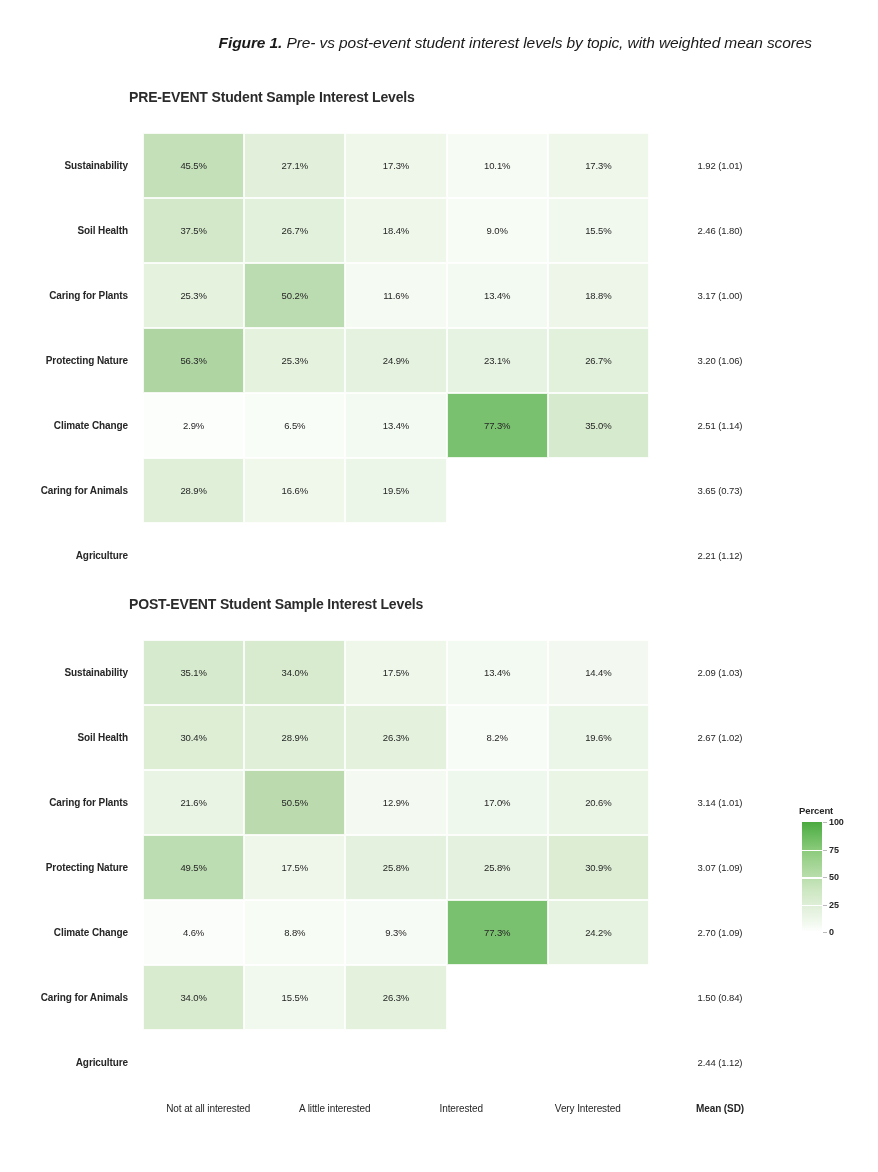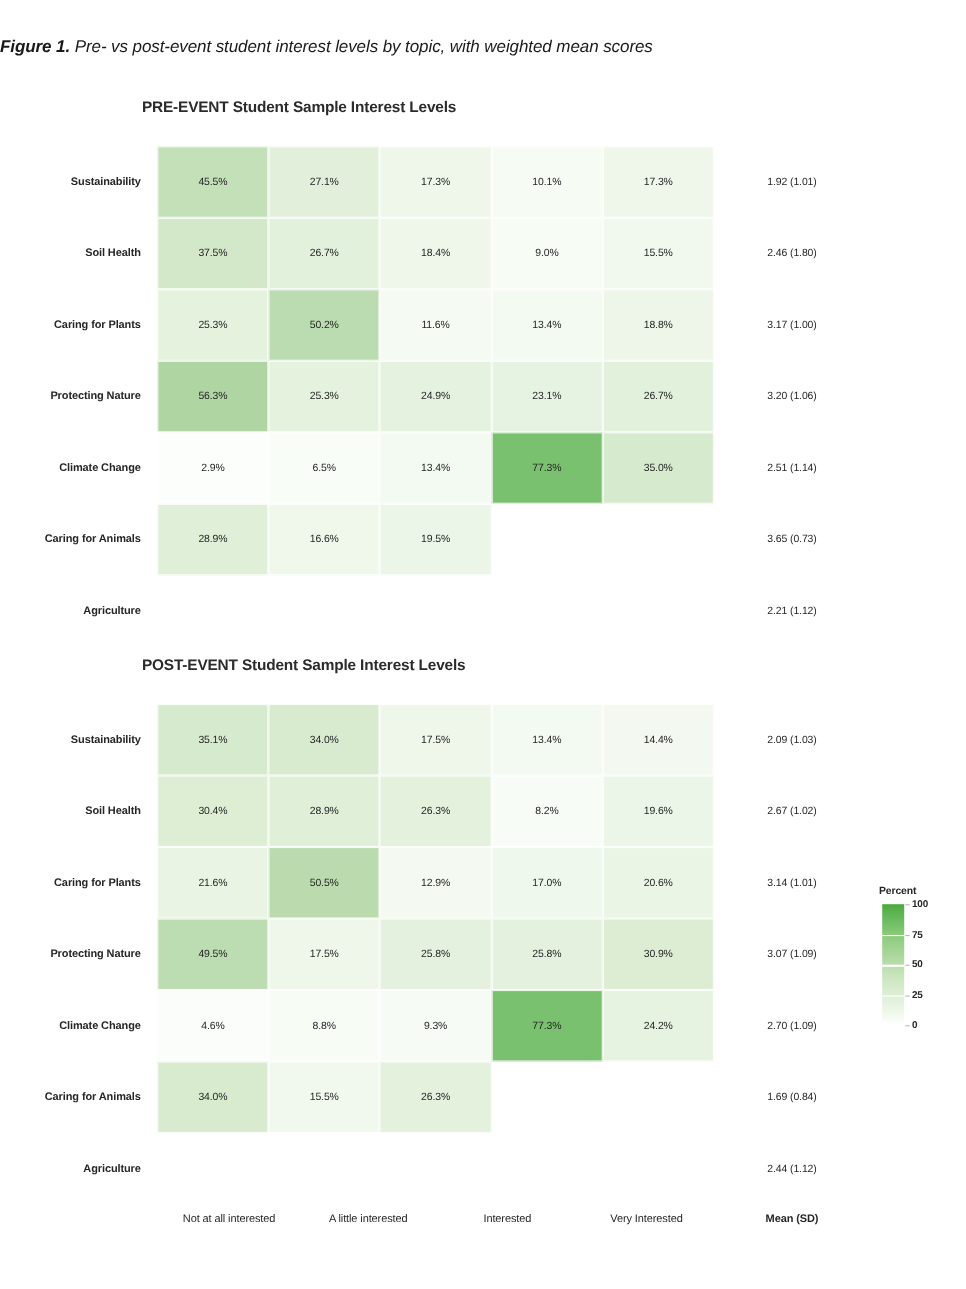--- a/index.html
+++ b/index.html
@@ -20,21 +20,21 @@
     background: #ffffff;
     overflow: hidden;
   }
 
   
   #figure-caption {
     position: absolute;
     left: 0;
     top: 34px;
     width: 812px;
-    text-align: left;
+    text-align: right;
     font-size: 15.5px;
     font-style: italic;
     letter-spacing: -0.1px;
     color: #1a1a1a;
     white-space: nowrap;
   }
   #figure-caption .fig-label {
     font-weight: bold;
     font-style: italic;
   }
@@ -487,21 +487,21 @@
       <div class="mean-slot">
         <span class="mean-value">3.14 (1.01)</span>
       </div>
       <div class="mean-slot">
         <span class="mean-value">3.07 (1.09)</span>
       </div>
       <div class="mean-slot">
         <span class="mean-value">2.70 (1.09)</span>
       </div>
       <div class="mean-slot">
-        <span class="mean-value">1.69 (0.84)</span>
+        <span class="mean-value">1.50 (0.84)</span>
       </div>
       <div class="mean-slot">
         <span class="mean-value">2.44 (1.12)</span>
       </div>
     </div>
 
   <div id="column-headers">
       <div class="col-header">Not at all interested</div>
       <div class="col-header">A little interested</div>
       <div class="col-header">Interested</div>

